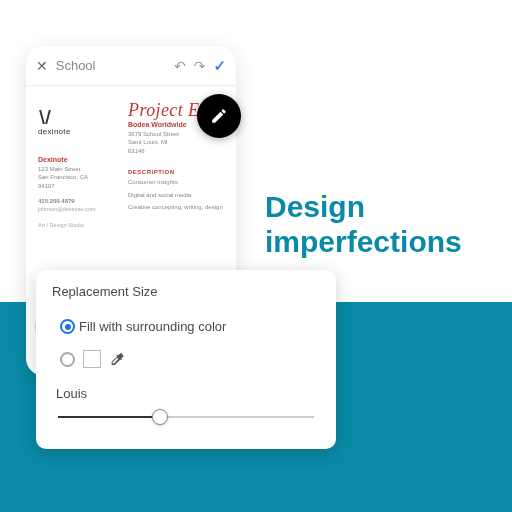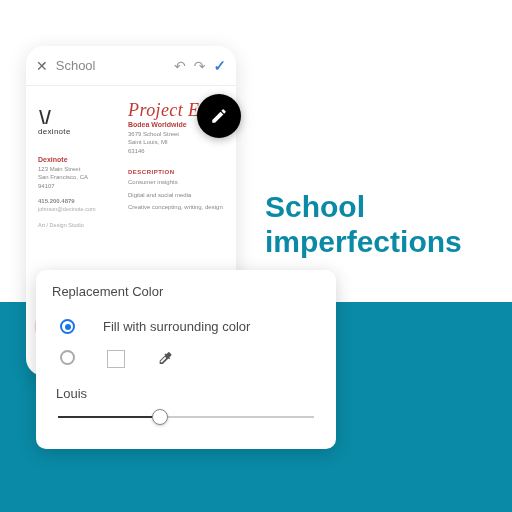--- a/index.html
+++ b/index.html
@@ -144,22 +144,22 @@
     background: #fff;
     border-radius: 10px;
     box-shadow: 0 4px 18px rgba(0,0,0,0.18);
     padding: 14px 16px 22px 16px;
     font-size: 13px;
     color: #4a4a4a;
   }
   .panel .panel-title { font-size: 13px; color: #4a4a4a; margin-bottom: 12px; }
   .opt {
     display: flex;
-    align-items: flex-start;
-    gap: 28px;
+    align-items: center;
+    gap: 4px;
     padding: 8px 4px 8px 8px;
   }
   .radio {
     width: 15px; height: 15px;
     border-radius: 50%;
     border: 2px solid #aaa;
     position: relative;
     flex-shrink: 0;
   }
   .radio.sel { border-color: #1a73e8; }
@@ -206,21 +206,21 @@
     background: #fff;
     border: 1px solid #888;
     box-shadow: 0 1px 3px rgba(0,0,0,0.2);
   }
 </style>
 </head>
 <body>
 
 <div class="teal-band"></div>
 
-<div class="headline">School imperfections</div>
+<div class="headline">Design imperfections</div>
 
 <div class="phone">
   <div class="toolbar">
     <span class="x">✕</span>
     <span class="title">School</span>
     <span class="spacer"></span>
     <span class="undo">↶</span>
     <span class="redo">↷</span>
     <span class="check">✓</span>
   </div>
@@ -254,21 +254,21 @@
   </div>
 </div>
 
 <div class="fab">
   <svg viewBox="0 0 24 24" fill="white">
       <path d="M3 17.25V21h3.75L17.81 9.94l-3.75-3.75L3 17.25zM20.71 7.04a1 1 0 0 0 0-1.41l-2.34-2.34a1 1 0 0 0-1.41 0l-1.83 1.83 3.75 3.75 1.83-1.83z"></path>
     </svg>
 </div>
 
 <div class="panel">
-  <div class="panel-title">Replacement Color</div>
+  <div class="panel-title">Replacement Size</div>
   <div class="opt">
     <div class="radio sel"></div>
     <span class="opt-label">Fill with surrounding color</span>
   </div>
   <div class="opt">
     <div class="radio"></div>
     <div class="swatch"></div>
     <svg class="eyedrop" viewBox="0 0 24 24" fill="#555">
         <path d="M20.71 5.63l-2.34-2.34a1 1 0 0 0-1.41 0l-3.12 3.12-1.3-1.3-1.41 1.42 1.29 1.29-8.42 8.42V21h4.66l8.42-8.42 1.29 1.29 1.42-1.41-1.3-1.3 3.12-3.12a1 1 0 0 0 0-1.41zM6.92 19L5 17.08l7.06-7.06 1.92 1.92L6.92 19z"></path>
       </svg>

